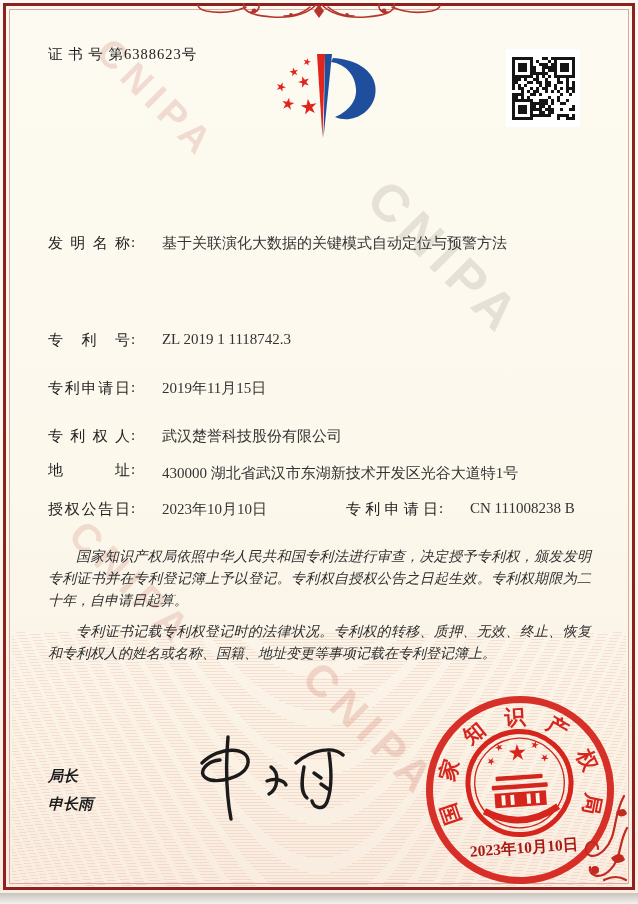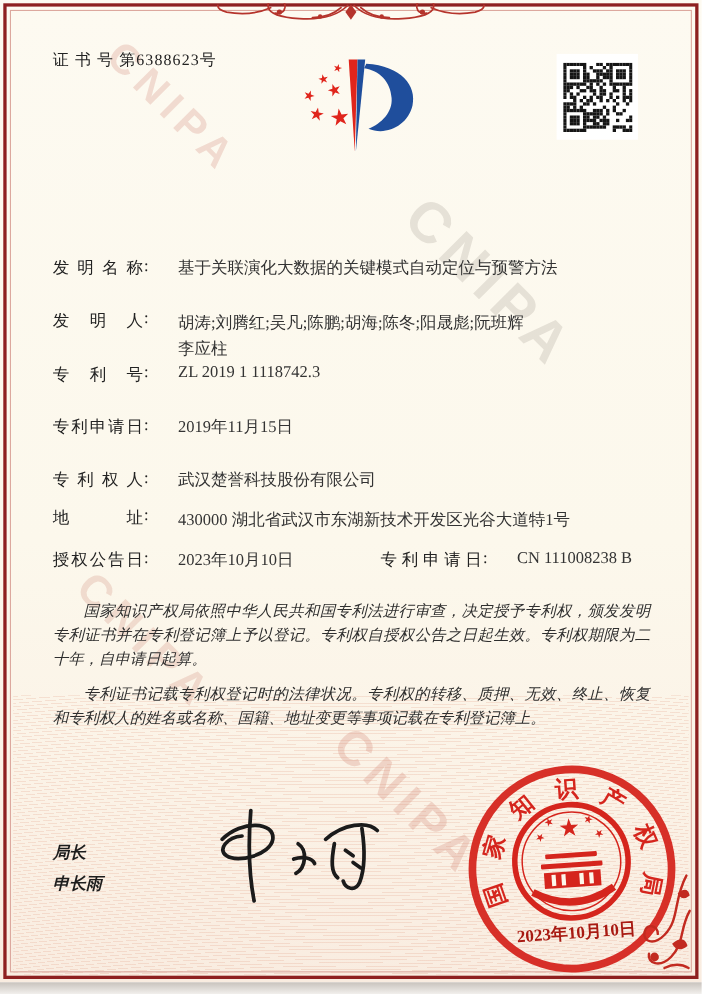--- a/index.html
+++ b/index.html
@@ -347,27 +347,20 @@
                  C96,62 106,52 105,39 C104,24 94,14 80,12 Z"></path>
       </g>
     </svg>
 
 
     <div class="row" style="top:234px">
       <span class="lbl">发明名称</span><span class="colon">:</span>
       <span class="val" style="width:440px">基于关联演化大数据的关键模式自动定位与预警方法</span>
     </div>
 
-    <div class="row" style="top:282px">
-      <span class="lbl">发明人</span><span class="colon">:</span>
-      <span class="val" style="width:440px">
-        <div class="vline">胡涛;刘腾红;吴凡;陈鹏;胡海;陈冬;阳晟彪;阮班辉</div>
-        <div class="vline">李应柱</div>
-      </span>
-    </div>
 
     <div class="row" style="top:331px">
       <span class="lbl">专利号</span><span class="colon">:</span>
       <span class="val">ZL 2019 1 1118742.3</span>
     </div>
 
     <div class="row" style="top:379px">
       <span class="lbl">专利申请日</span><span class="colon">:</span>
       <span class="val">2019年11月15日</span>
     </div>

